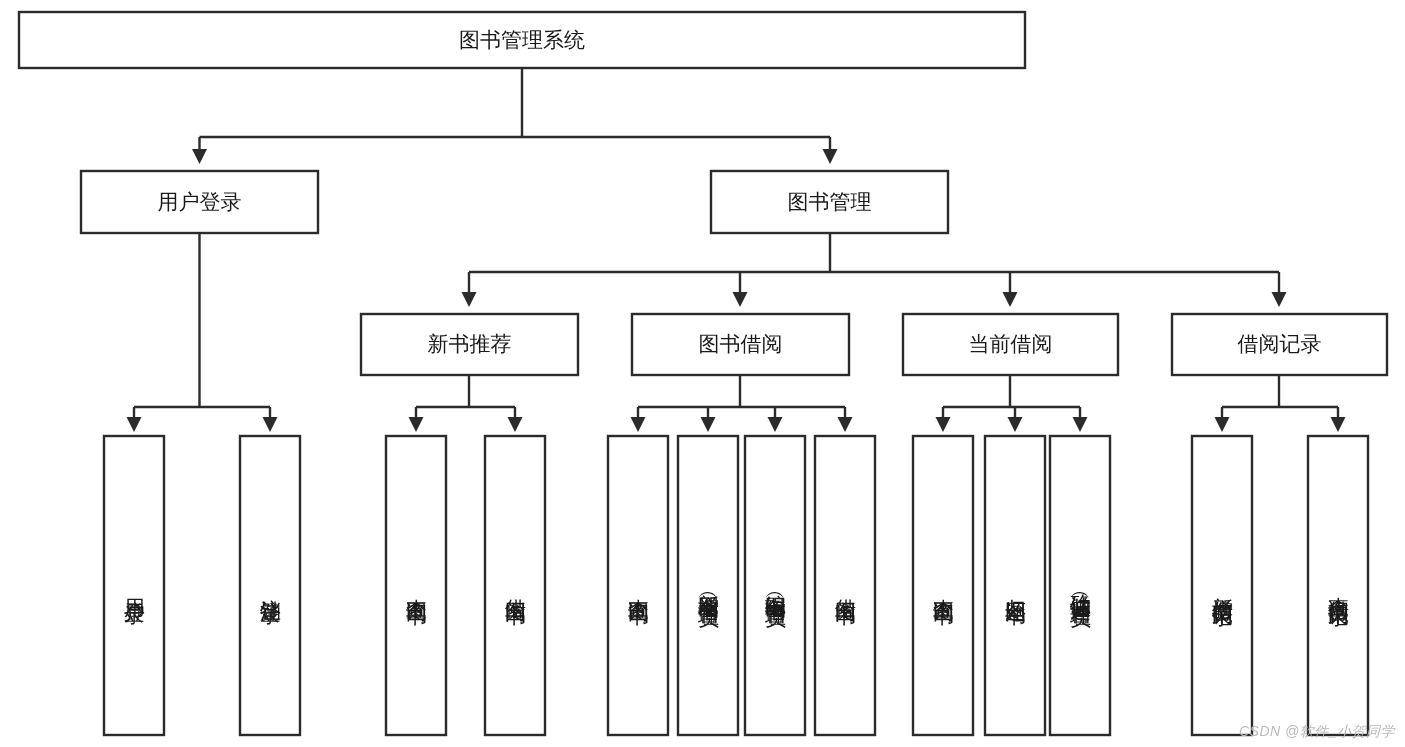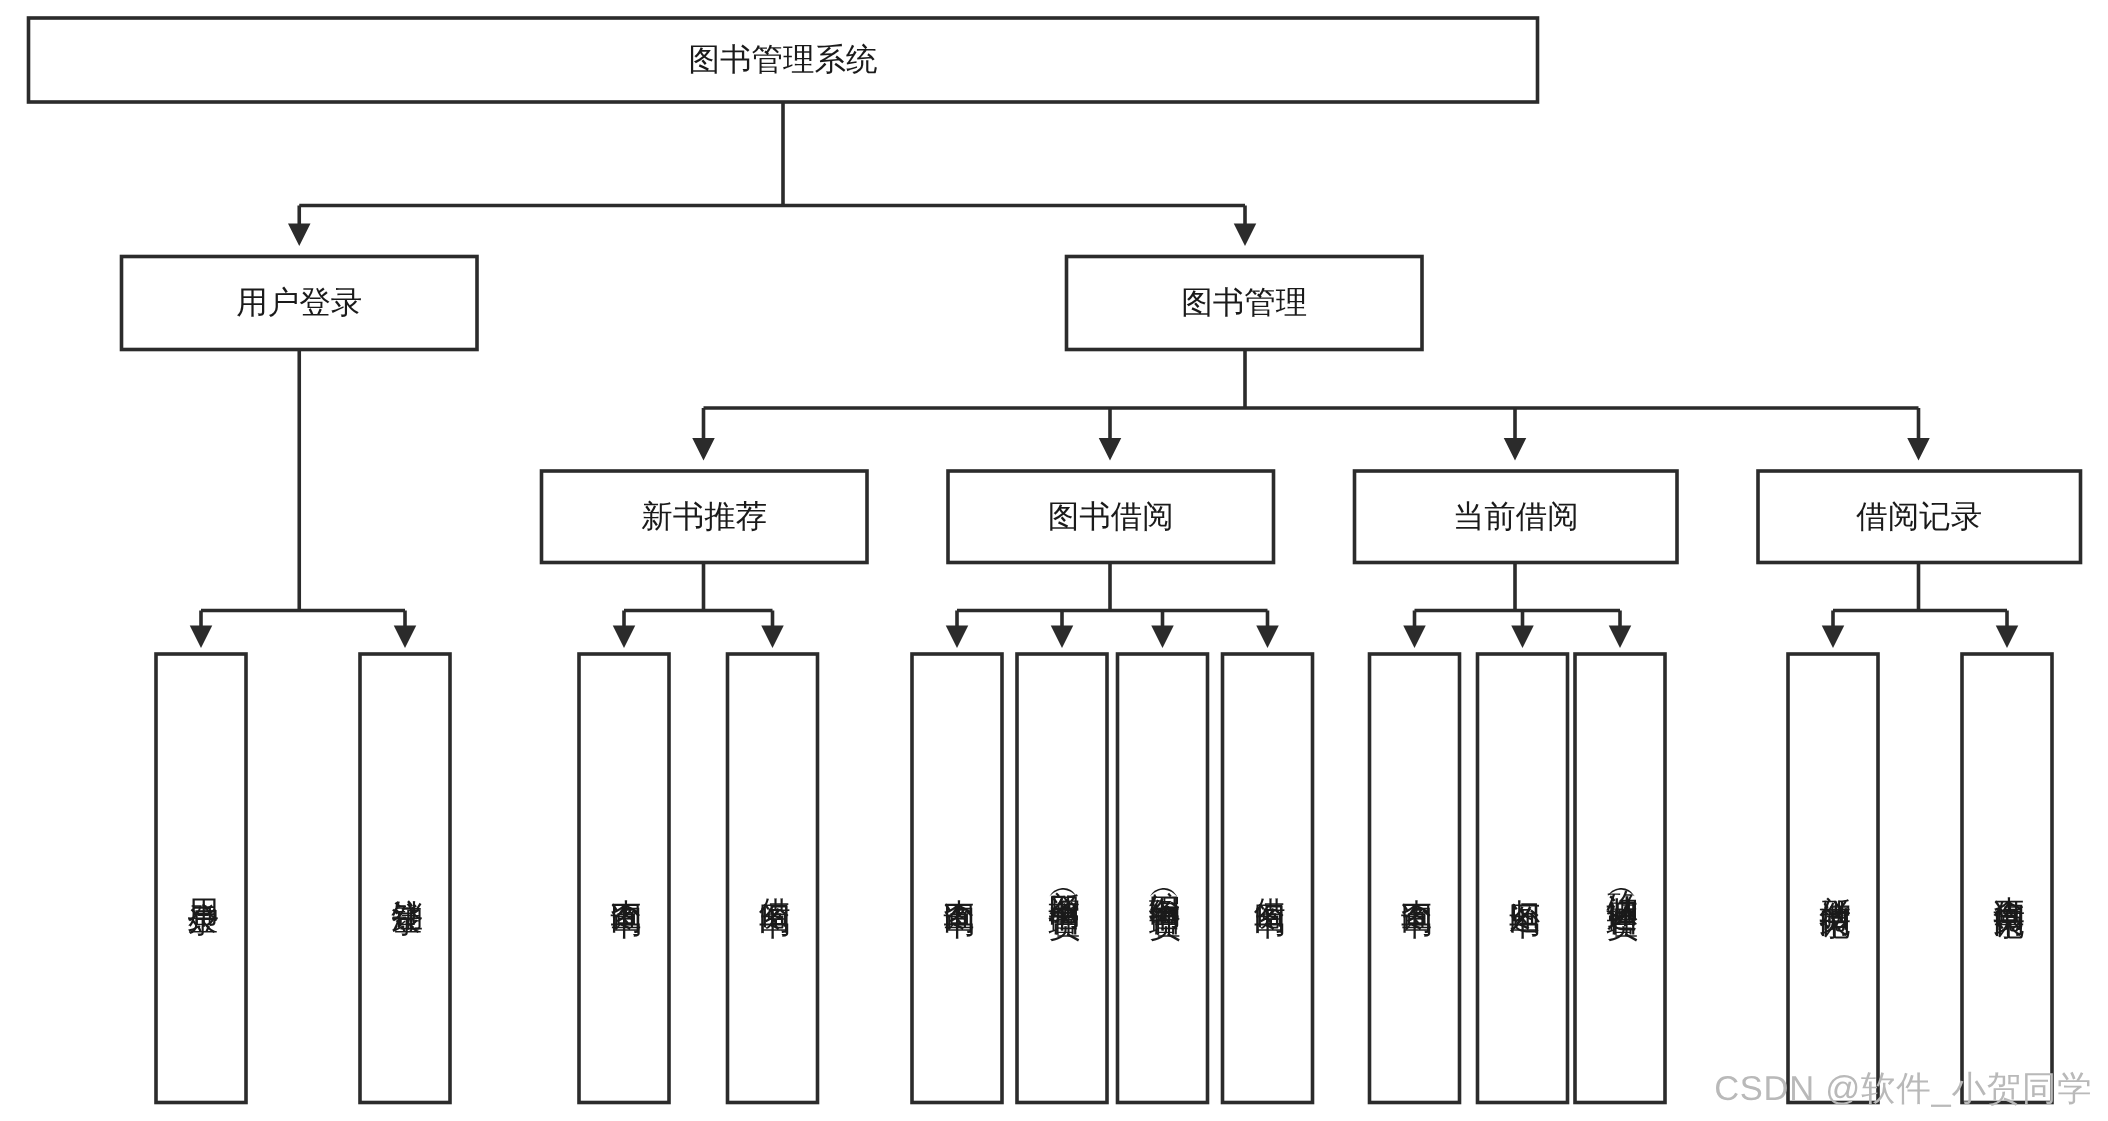--- a/index.html
+++ b/index.html
@@ -60,24 +60,25 @@
     letter-spacing: 2px;
     color: #1a1a1a;
     white-space: nowrap;
     pointer-events: none;
   }
   .watermark {
     position: absolute;
     right: 10px;
     bottom: 6px;
     font-family: "Liberation Sans", "DejaVu Sans", sans-serif;
-    font-size: 23px;
+    font-size: 14px;
     color: #b9b9b9;
     letter-spacing: 0.5px;
     user-select: none;
+    font-style: italic;
   }
 </style>
 </head>
 <body>
 
 <div id="diagram-root">
 
   <svg class="diagram-canvas" viewBox="0 0 1405 747">
     <g id="connectors-layer">
         <path class="connector" d="M 522 68 L 522 137"></path>

